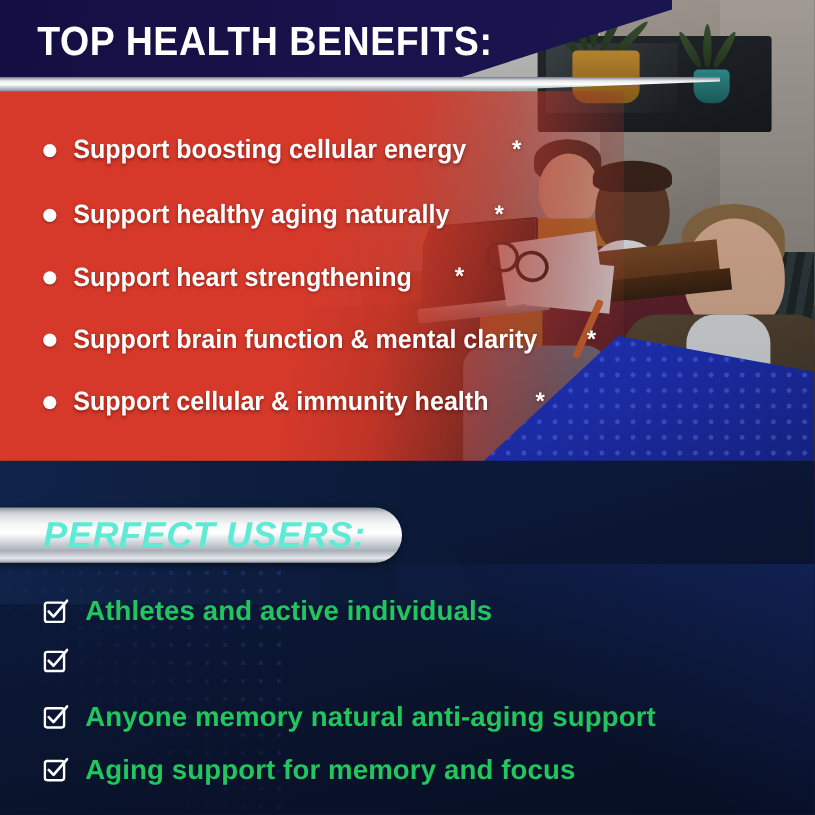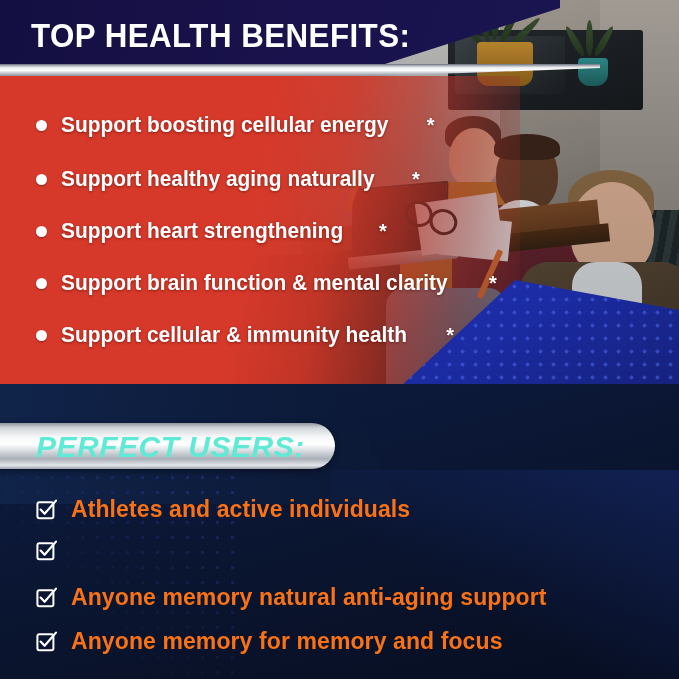--- a/index.html
+++ b/index.html
@@ -139,21 +139,21 @@
     position:absolute;left:36px;top:430px;
     color:#5eead4;font-weight:700;font-style:italic;font-size:30px;letter-spacing:.5px;
     font-family:"Liberation Sans",sans-serif;white-space:nowrap;
   }
 
   
   .users{position:absolute;left:0;top:484px;width:679px;}
   .u-item{position:absolute;display:flex;align-items:center;gap:14px;white-space:nowrap;}
   .u-check{position:relative;width:21px;height:21px;flex:0 0 auto;}
   .u-check svg{display:block;}
-  .u-text{color:#f97316;font-weight:700;font-size:23px;letter-spacing:.1px;
+  .u-text{color:#22c55e;font-weight:700;font-size:23px;letter-spacing:.1px;
     font-family:"Liberation Sans",sans-serif;}
 </style>
 </head>
 <body>
 
 <div id="root">
 
   <div class="photo">
     <div class="photo-inner">
       <div class="p-wall"></div>
@@ -302,18 +302,18 @@
       <span class="u-text">Anyone memory natural anti-aging support</span>
     </div>
 
     <div class="u-item" style="left:36px;top:144px;">
       <span class="u-check">
         <svg width="21" height="21" viewBox="0 0 21 21">
           <rect x="1.4" y="3.2" width="16" height="16" rx="2" fill="none" stroke="#ffffff" stroke-width="2"></rect>
           <path d="M4.6 10.6 L8.6 14.8 L20 1.6" fill="none" stroke="#ffffff" stroke-width="2.2" stroke-linecap="round" stroke-linejoin="round"></path>
         </svg>
       </span>
-      <span class="u-text">Anyone memory for memory and focus</span>
+      <span class="u-text">Aging support for memory and focus</span>
     </div>
 
   </div>
 
 </div>
 
 </body></html>

